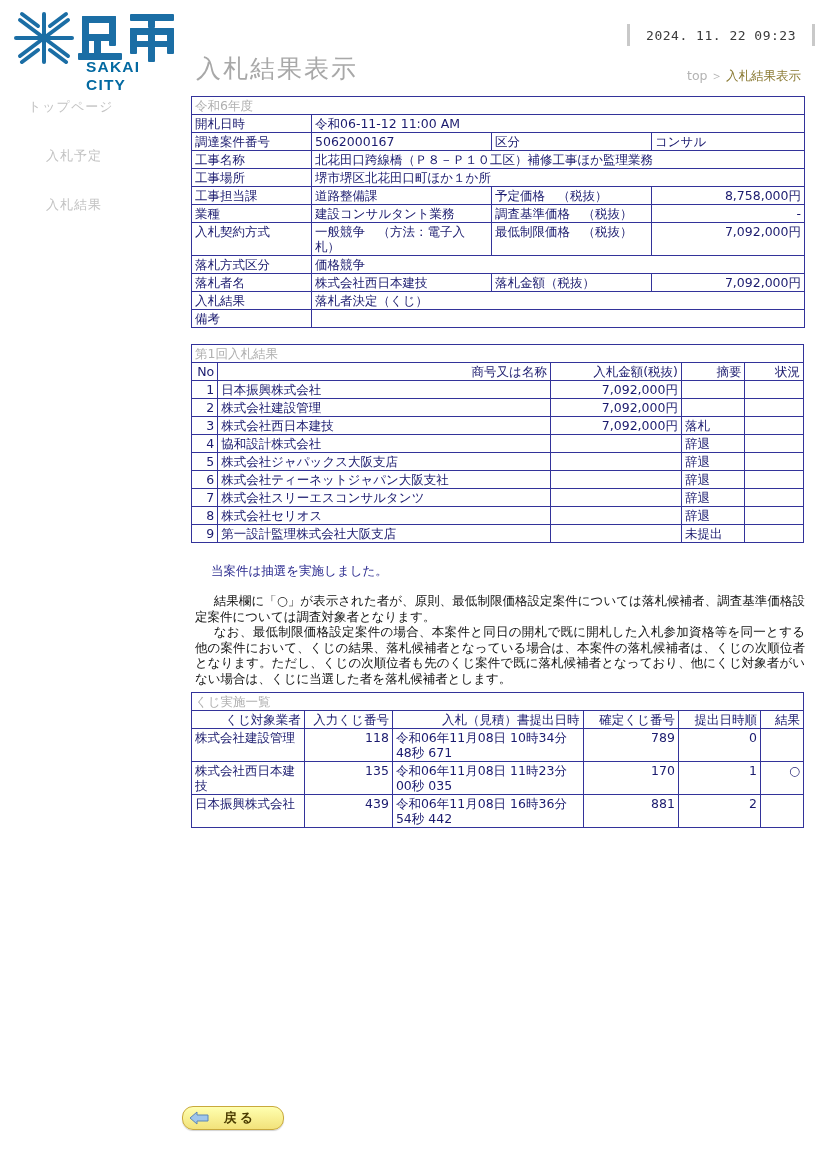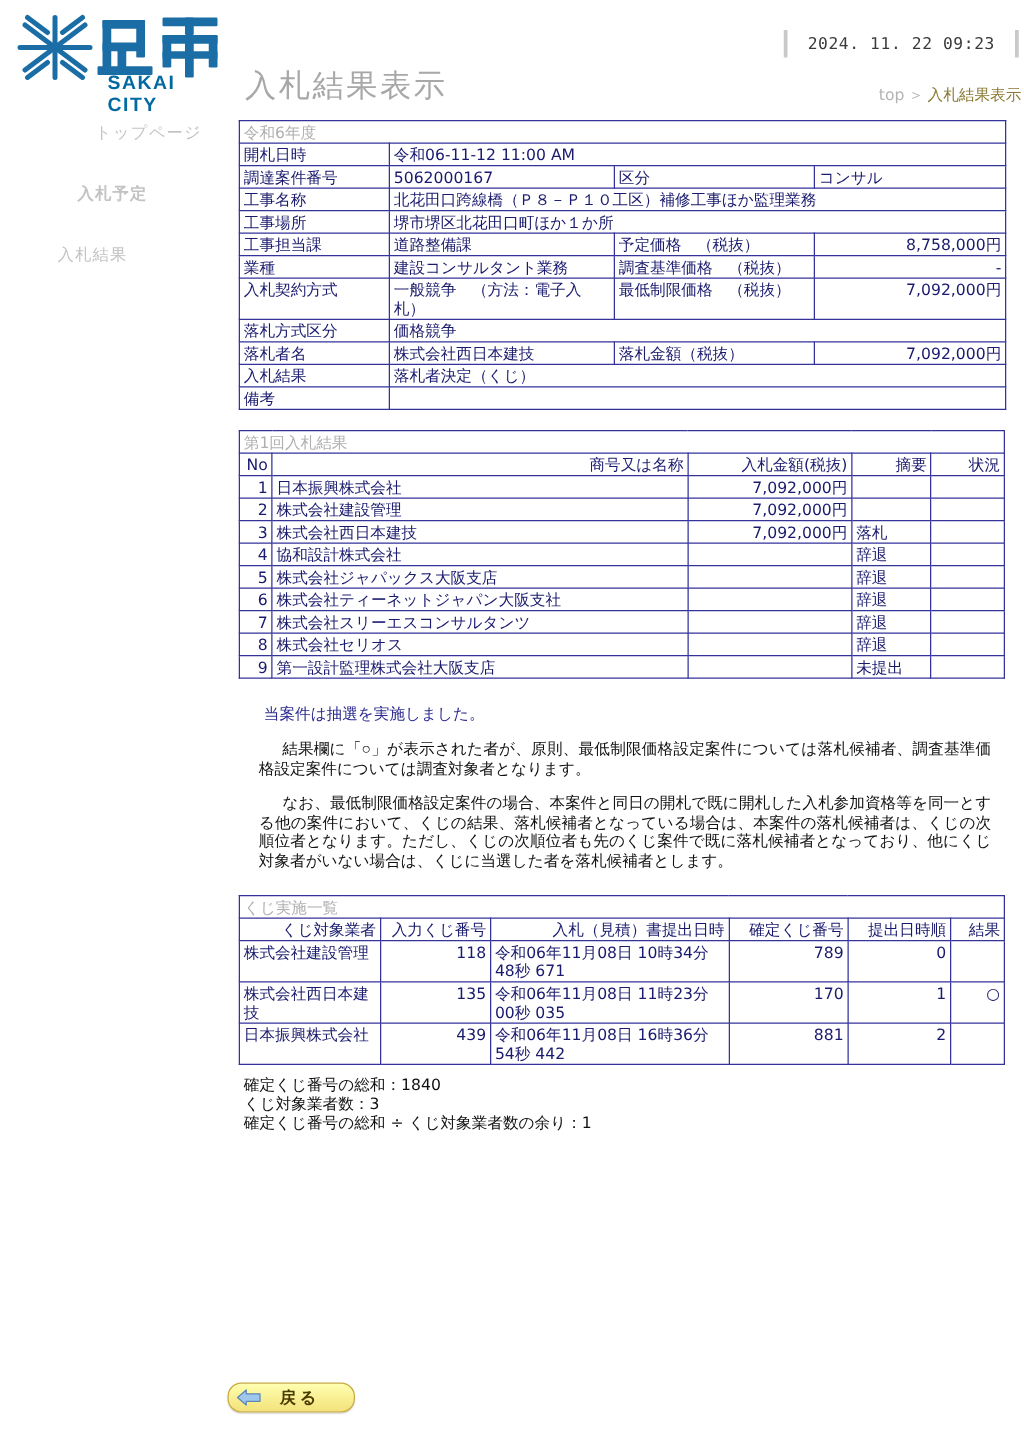--- a/index.html
+++ b/index.html
@@ -68,21 +68,21 @@
   }
   #clock-text {
     font-family: "DejaVu Sans Mono", monospace;
     font-size: 13px;
     color: #3a3a3a;
     letter-spacing: 0.5px;
     white-space: nowrap;
   }
   #breadcrumb {
     position: absolute;
-    right: 2px;
+    right: 18px;
     top: 68px;
     font-size: 12.5px;
     white-space: nowrap;
     color: #9a8d4a;
     text-align: center;
   }
   #breadcrumb .crumb-top { color: #b3b3b3; }
   #breadcrumb .crumb-sep { color: #b3b3b3; padding: 0 3px; }
   #breadcrumb .crumb-cur { color: #8a7a33; }
 
@@ -96,22 +96,22 @@
   .nav-item {
     display: block;
     color: #c3c3c3;
     font-size: 13px;
     letter-spacing: 1px;
     padding: 0 0 0 42px;
     height: 49px;
     line-height: 22px;
     text-decoration: none;
   }
-  .nav-item:nth-child(1) { padding-left: 28px; margin-left: 48px; }
-  .nav-item:nth-child(2) { padding-left: 62px; font-weight: bold; }
+  .nav-item:nth-child(1) { padding-left: 28px; }
+  .nav-item:nth-child(2) { padding-left: 46px; }
   .nav-item:nth-child(3) { padding-left: 46px; }
 
   
   #main {
     position: absolute;
     left: 191px;
     top: 96px;
     width: 620px;
   }
 
@@ -149,21 +149,21 @@
     line-height: 16px;
   }
   #notes {
     margin: 14px 0 0 4px;
     width: 610px;
     font-size: 12.5px;
     color: #111111;
     line-height: 15.5px;
     text-align: justify;
   }
-  .note-para { margin: 12px; text-indent: 1.5em; font-family: Liberation Mono, monospace; }
+  .note-para { margin: 0; text-indent: 1.5em; }
 
   
   #kuji-summary {
     margin: 8px 0 0 4px;
     font-size: 12.5px;
     line-height: 15px;
     color: #111111;
   }
 
   
@@ -484,25 +484,20 @@
           <td class="val">日本振興株式会社</td>
           <td class="ctr val">439</td>
           <td class="val">令和06年11月08日  16時36分54秒 442</td>
           <td class="ctr val">881</td>
           <td class="num val">2</td>
           <td class="ctr val">&nbsp;</td>
         </tr>
       </tbody>
   </table>
 
-  <div id="kuji-summary">
-    <div>確定くじ番号の総和：1840</div>
-    <div>くじ対象業者数：3</div>
-    <div>確定くじ番号の総和 ÷ くじ対象業者数の余り：1</div>
-  </div>
 </div>
 
 <div id="footer">
   <div id="back-button">
     <span id="back-arrow">
       <svg width="20" height="14" viewBox="0 0 20 14">
         <polygon points="1,7 8,1 8,4 19,4 19,10 8,10 8,13" fill="#9fc6ec" stroke="#5d87b5" stroke-width="1" stroke-linejoin="round"></polygon>
       </svg>
     </span>
     <span id="back-label">戻る</span>

